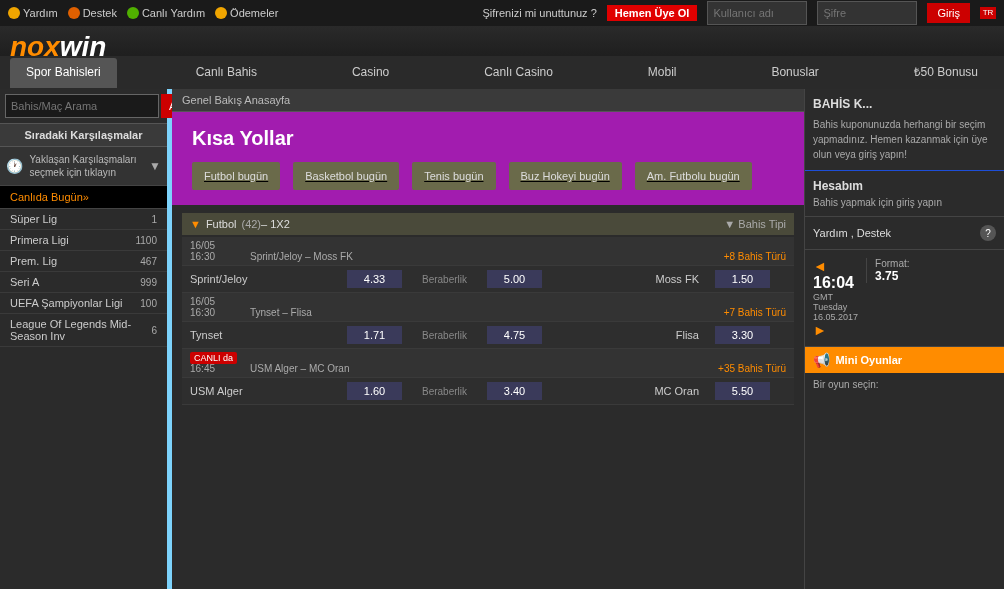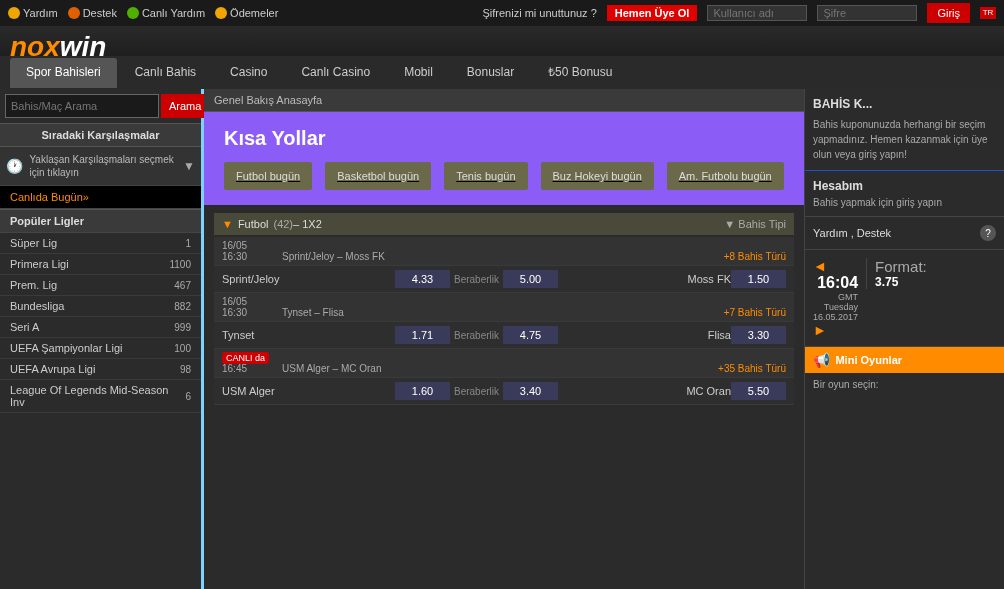--- a/index.html
+++ b/index.html
@@ -33,21 +33,21 @@
     .register-btn {
       background: #e00000;
       color: #fff;
       border: none;
       padding: 2px 8px;
       font-size: 11px;
       font-weight: bold;
       cursor: pointer;
     }
     .top-bar input {
-      height: 16px;
+      height: 24px;
       padding: 2px 5px;
       font-size: 11px;
       border: 1px solid #555;
       background: #333;
       color: #fff;
       width: 100px;
     }
     .login-btn {
       background: #c00;
       color: #fff;
@@ -76,22 +76,23 @@
       font-style: italic;
     }
     .logo .nox { color: #ff8c00; }
     .logo .win { color: #fff; }
 
     
     .main-nav {
       background: #2a2a2a;
       display: flex;
       padding: 0 10px;
-      gap: 2px;
-      align-items: center;
+      gap: 11px;
+      align-items: center;
+      justify-content: space-between;
     }
     .nav-tab {
       padding: 7px 16px;
       color: #ccc;
       font-size: 12px;
       cursor: pointer;
       background: transparent;
       border: none;
       border-bottom: 2px solid transparent;
     }
@@ -103,23 +104,23 @@
 
     
     .main-layout {
       display: flex;
       background: #2b2b2b;
       min-height: 500px;
     }
 
     
     .sidebar {
-      width: 204px;
+      width: 172px;
       background: #2b2b2b;
-      border-right: 3px solid #7dd3fc;
+      border-right: 5px solid #7dd3fc;
       flex-shrink: 0;
     }
     .sidebar-search {
       display: flex;
       margin: 5px;
       gap: 2px;
     }
     .sidebar-search input {
       flex: 1;
       height: 24px;
@@ -201,21 +202,21 @@
       padding: 0;
     }
     .breadcrumb-bar {
       background: #3a3a3a;
       padding: 5px 10px;
       color: #bbb;
       font-size: 11px;
       border-bottom: 1px solid #555;
     }
     .kisa-yollar-section {
-      background: #8b5cf6;
+      background: #a21caf;
       padding: 15px 20px;
     }
     .kisa-yollar-title {
       color: #fff;
       font-size: 20px;
       font-weight: bold;
       margin-bottom: 12px;
     }
     .shortcut-buttons {
       display: flex;
@@ -275,21 +276,21 @@
       background: #2e2e2e;
       padding: 4px 8px;
       border-bottom: 1px solid #3a3a3a;
     }
     .team-name { flex: 1; color: #ccc; font-size: 11px; }
     .odd-btn {
       background: #3a3a5a;
       color: #fff;
       border: none;
       padding: 3px 10px;
-      margin: 0 0;
+      margin: 0 16px;
       cursor: pointer;
       font-size: 11px;
       min-width: 55px;
       text-align: center;
     }
     .live-badge {
       background: #cc0000;
       color: #fff;
       font-size: 9px;
       padding: 1px 4px;
@@ -353,26 +354,26 @@
       font-size: 10px;
       cursor: pointer;
     }
     .time-section {
       padding: 8px;
       border-bottom: 1px solid #444;
       display: flex;
       gap: 8px;
       align-items: flex-start;
     }
-    .clock-display { color: #ddd; font-size: 11px; text-align: right; }
+    .clock-display { color: #ddd; font-size: 11px; }
     .clock-time { font-size: 16px; font-weight: bold; color: #fff; }
     .clock-tz { color: #aaa; font-size: 9px; }
     .clock-date { color: #aaa; font-size: 9px; }
     .format-section { border-left: 1px solid #444; padding-left: 8px; }
-    .format-label { color: #aaa; font-size: 15px; }
+    .format-label { color: #aaa; font-size: 10px; }
     .format-value { color: #fff; font-size: 12px; font-weight: bold; }
     .arrows { color: #ff8c00; font-size: 14px; }
     .mini-games-title {
       background: #ff8c00;
       color: #fff;
       padding: 5px 8px;
       font-size: 11px;
       font-weight: bold;
       display: flex;
       align-items: center;
@@ -446,49 +447,40 @@
     </div>
     <div class="sidebar-section-title">Sıradaki Karşılaşmalar</div>
     <div class="upcoming-box">
       <span class="clock-icon">🕐</span>
       <span class="upcoming-text">Yaklaşan Karşılaşmaları seçmek için tıklayın</span>
       <span class="dropdown-arrow">▼</span>
     </div>
     <div class="live-today-btn">
       <span>Canlıda Bugün»</span>
     </div>
-    <div class="popular-leagues-title">Popüler Ligler</div>
 
     <div class="league-item">
       <span class="league-name">Süper Lig</span>
       <span class="league-count">1</span>
     </div>
     <div class="league-item">
       <span class="league-name">Primera Ligi</span>
       <span class="league-count">1100</span>
     </div>
     <div class="league-item">
       <span class="league-name">Prem. Lig</span>
       <span class="league-count">467</span>
     </div>
     <div class="league-item">
-      <span class="league-name">Bundesliga</span>
-      <span class="league-count">882</span>
-    </div>
-    <div class="league-item">
       <span class="league-name">Seri A</span>
       <span class="league-count">999</span>
     </div>
     <div class="league-item">
       <span class="league-name">UEFA Şampiyonlar Ligi</span>
       <span class="league-count">100</span>
-    </div>
-    <div class="league-item">
-      <span class="league-name">UEFA Avrupa Ligi</span>
-      <span class="league-count">98</span>
     </div>
     <div class="league-item">
       <span class="league-name">League Of Legends Mid-Season Inv</span>
       <span class="league-count">6</span>
     </div>
   </div>
 
   <div class="content">
     <div class="breadcrumb-bar">Genel Bakış Anasayfa</div>
 

